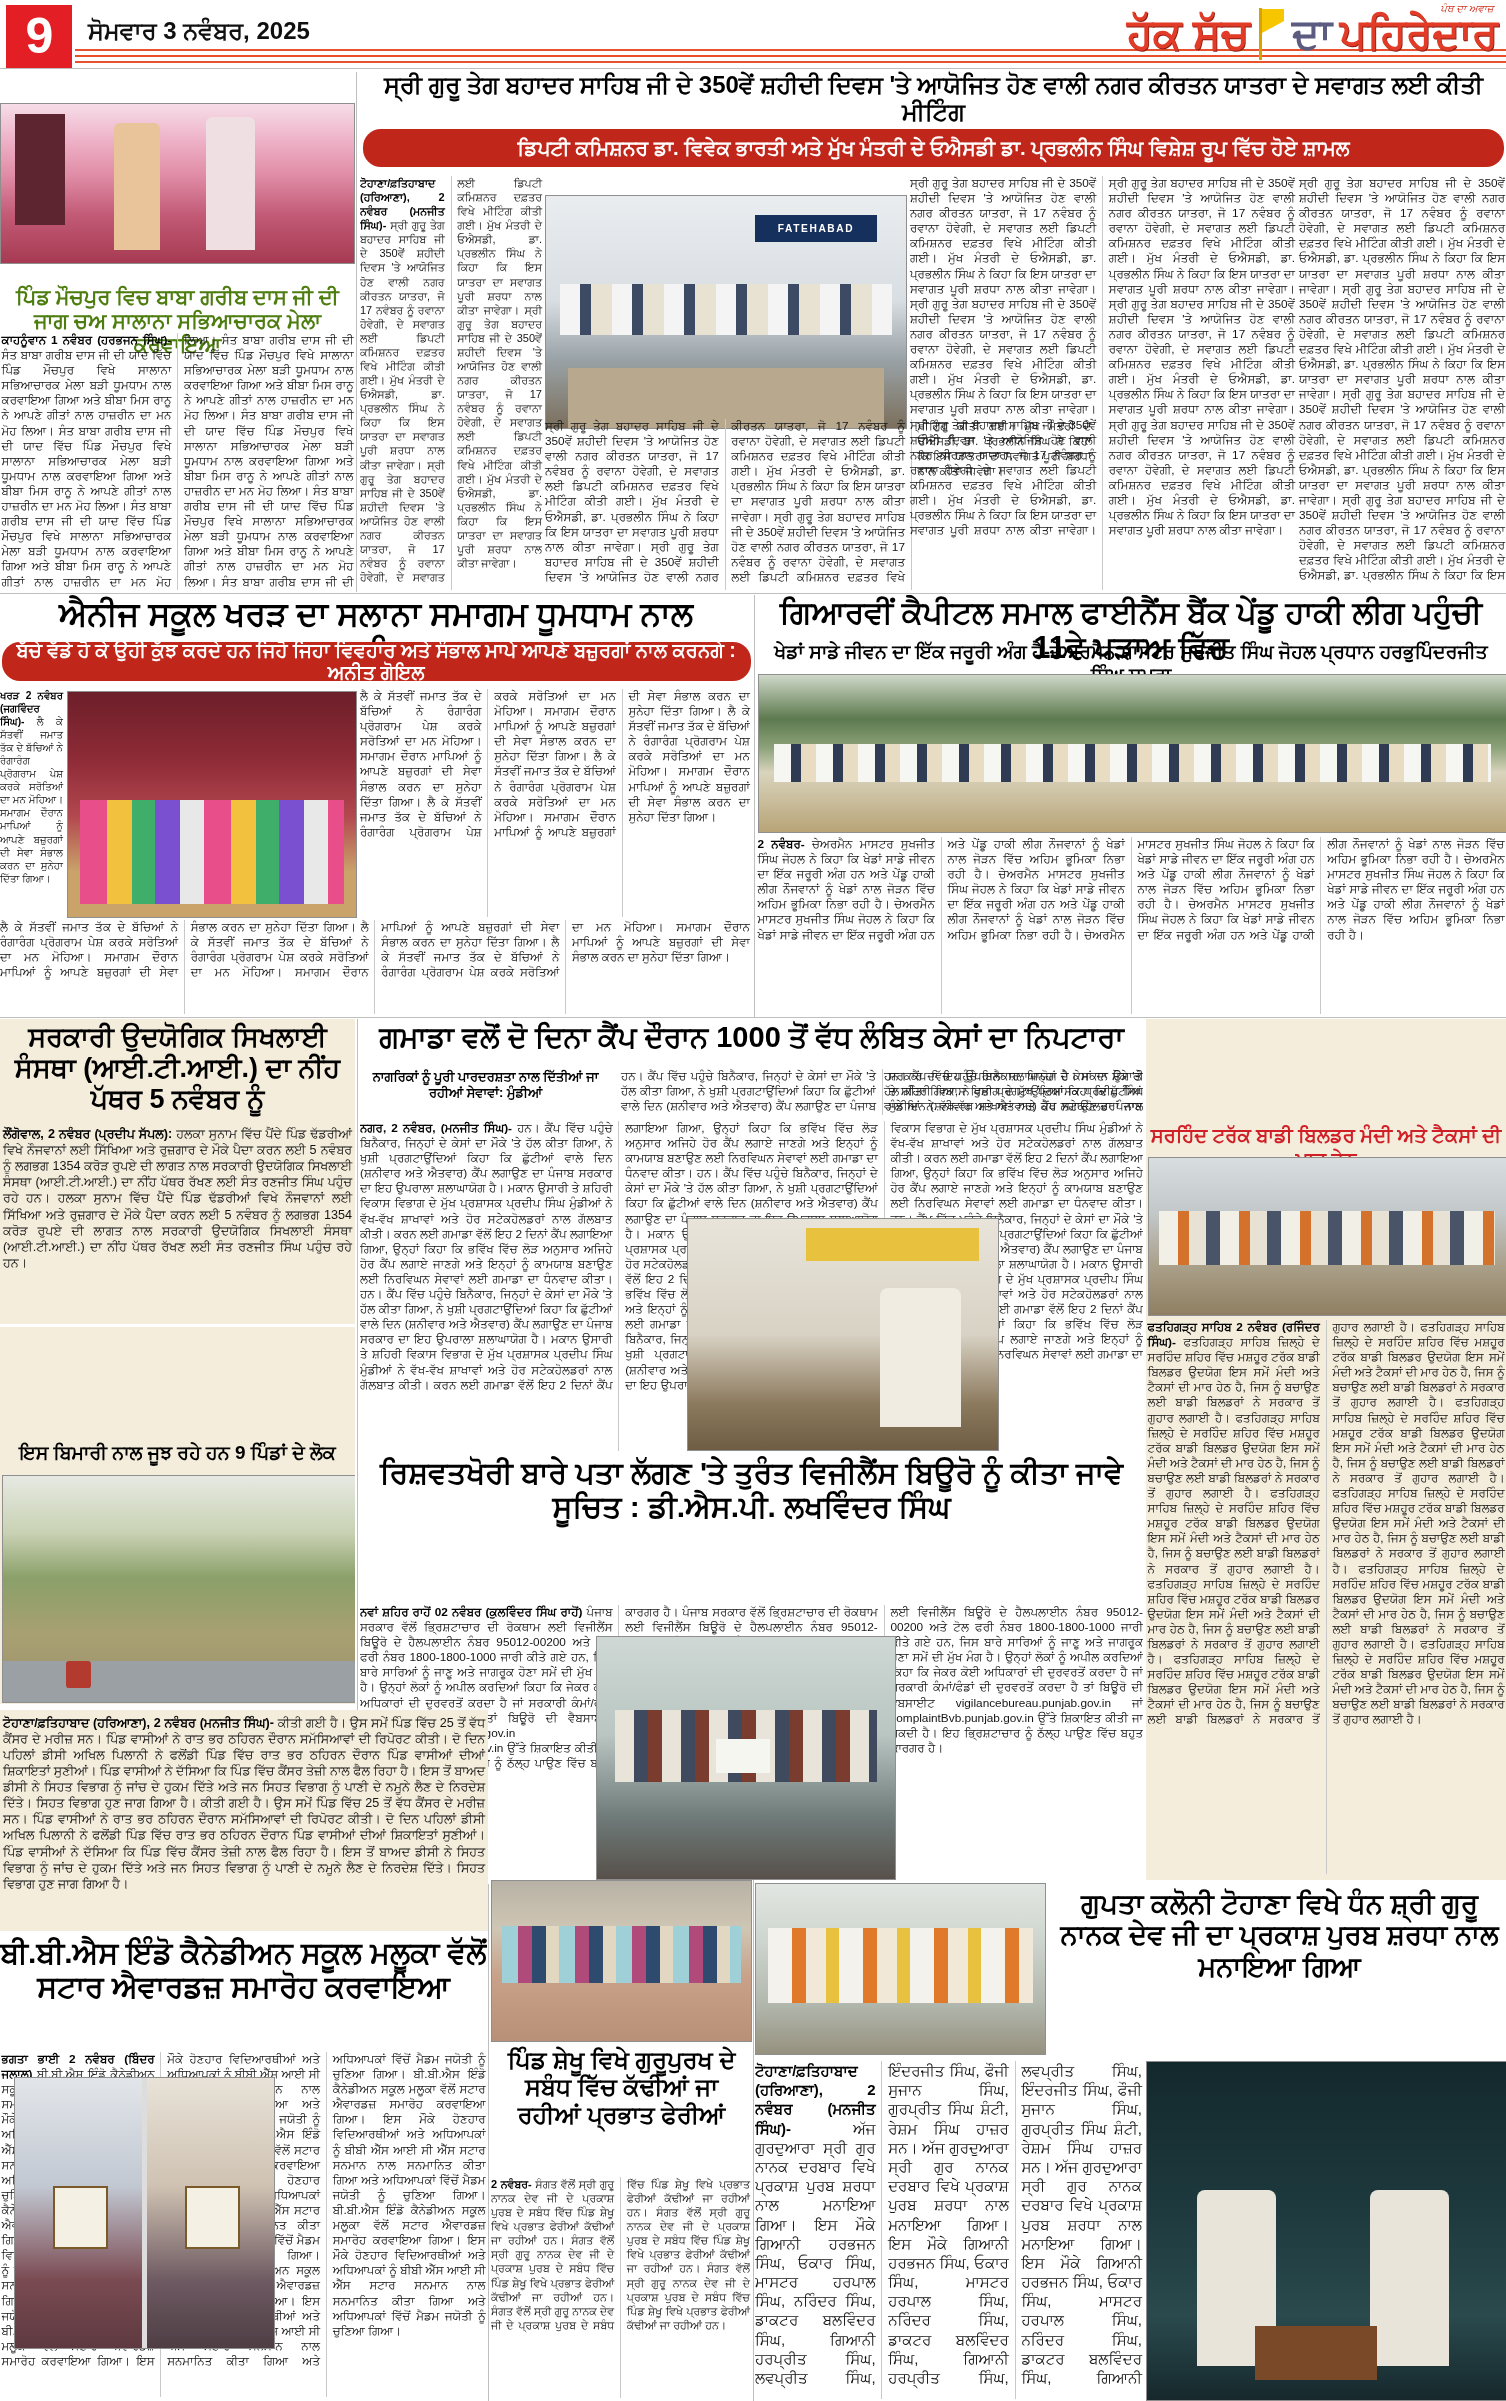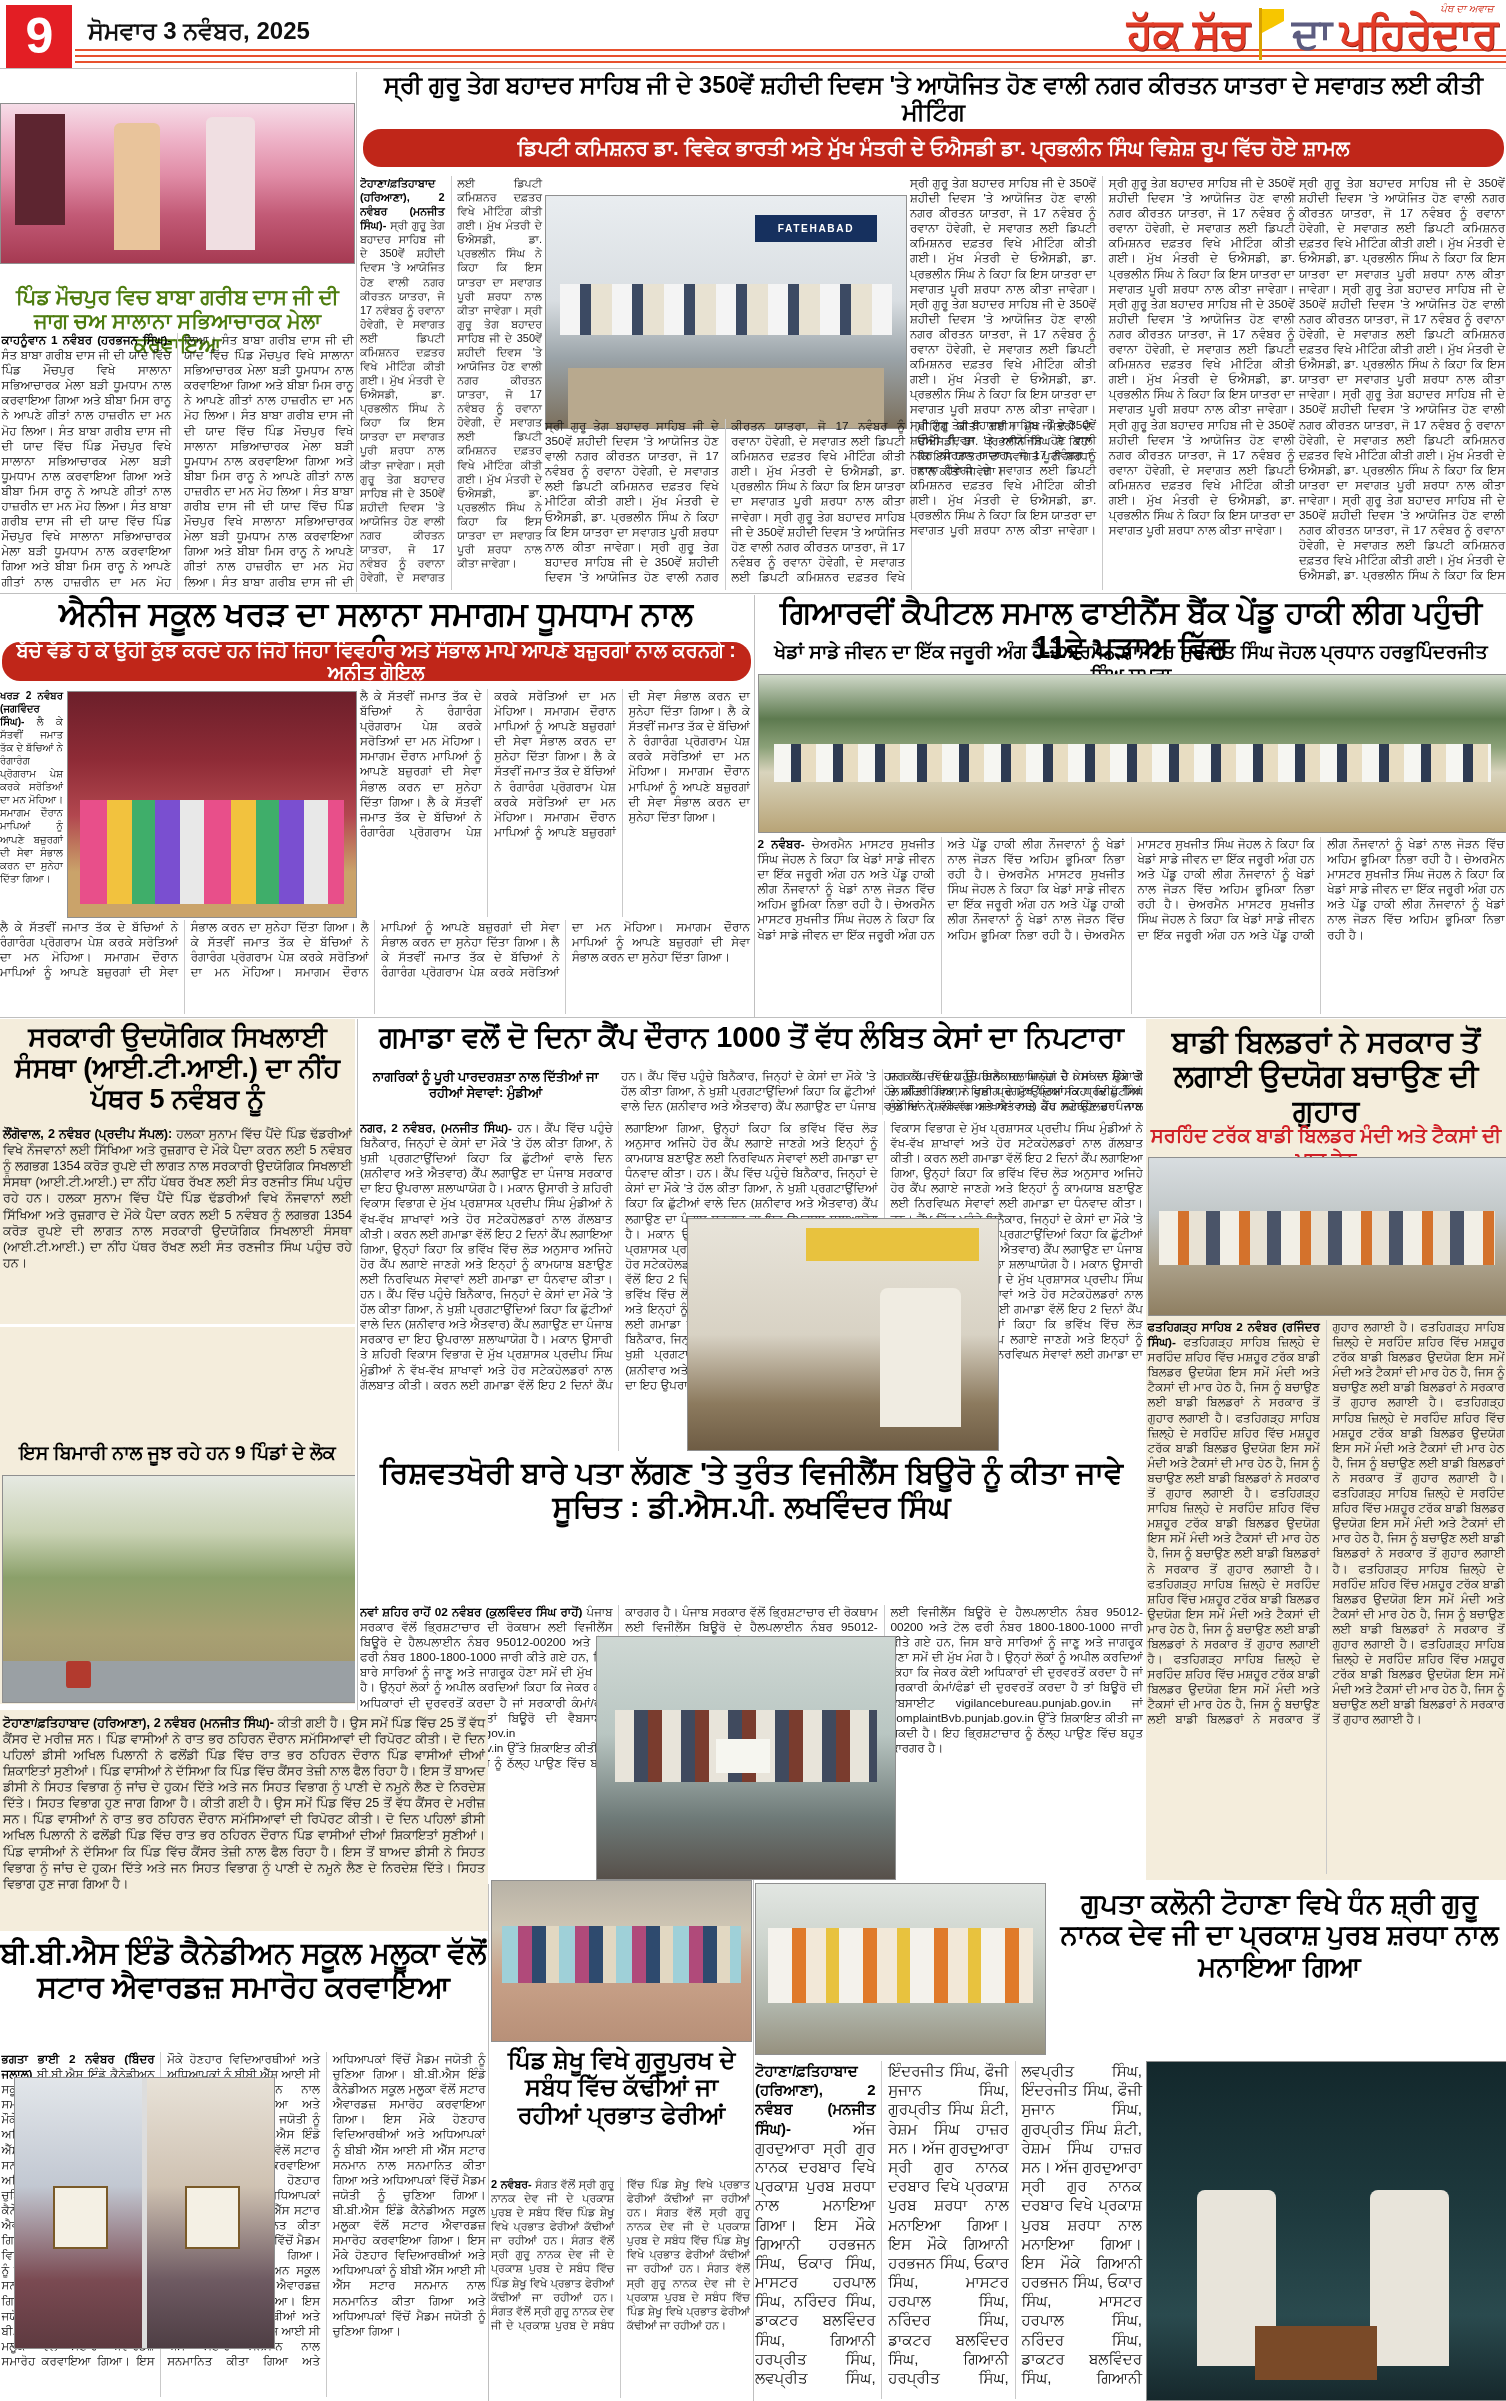--- a/index.html
+++ b/index.html
@@ -189,21 +189,20 @@
     <b>ਨਗਰ, 2 ਨਵੰਬਰ, (ਮਨਜੀਤ ਸਿੰਘ)-</b>
     <span> ਹਨ। ਕੈਂਪ ਵਿੱਚ ਪਹੁੰਚੇ ਬਿਨੈਕਾਰ, ਜਿਨ੍ਹਾਂ ਦੇ ਕੇਸਾਂ ਦਾ ਮੌਕੇ 'ਤੇ ਹੱਲ ਕੀਤਾ ਗਿਆ, ਨੇ ਖੁਸ਼ੀ ਪ੍ਰਗਟਾਉਂਦਿਆਂ ਕਿਹਾ ਕਿ ਛੁੱਟੀਆਂ ਵਾਲੇ ਦਿਨ (ਸ਼ਨੀਵਾਰ ਅਤੇ ਐਤਵਾਰ) ਕੈਂਪ ਲਗਾਉਣ ਦਾ ਪੰਜਾਬ ਸਰਕਾਰ ਦਾ ਇਹ ਉਪਰਾਲਾ ਸ਼ਲਾਘਾਯੋਗ ਹੈ। ਮਕਾਨ ਉਸਾਰੀ ਤੇ ਸ਼ਹਿਰੀ ਵਿਕਾਸ ਵਿਭਾਗ ਦੇ ਮੁੱਖ ਪ੍ਰਸ਼ਾਸਕ ਪ੍ਰਦੀਪ ਸਿੰਘ ਮੁੰਡੀਆਂ ਨੇ ਵੱਖ-ਵੱਖ ਸ਼ਾਖਾਵਾਂ ਅਤੇ ਹੋਰ ਸਟੇਕਹੋਲਡਰਾਂ ਨਾਲ ਗੱਲਬਾਤ ਕੀਤੀ। ਕਰਨ ਲਈ ਗਮਾਡਾ ਵੱਲੋਂ ਇਹ 2 ਦਿਨਾਂ ਕੈਂਪ ਲਗਾਇਆ ਗਿਆ, ਉਨ੍ਹਾਂ ਕਿਹਾ ਕਿ ਭਵਿੱਖ ਵਿੱਚ ਲੋੜ ਅਨੁਸਾਰ ਅਜਿਹੇ ਹੋਰ ਕੈਂਪ ਲਗਾਏ ਜਾਣਗੇ ਅਤੇ ਇਨ੍ਹਾਂ ਨੂੰ ਕਾਮਯਾਬ ਬਣਾਉਣ ਲਈ ਨਿਰਵਿਘਨ ਸੇਵਾਵਾਂ ਲਈ ਗਮਾਡਾ ਦਾ ਧੰਨਵਾਦ ਕੀਤਾ। ਹਨ। ਕੈਂਪ ਵਿੱਚ ਪਹੁੰਚੇ ਬਿਨੈਕਾਰ, ਜਿਨ੍ਹਾਂ ਦੇ ਕੇਸਾਂ ਦਾ ਮੌਕੇ 'ਤੇ ਹੱਲ ਕੀਤਾ ਗਿਆ, ਨੇ ਖੁਸ਼ੀ ਪ੍ਰਗਟਾਉਂਦਿਆਂ ਕਿਹਾ ਕਿ ਛੁੱਟੀਆਂ ਵਾਲੇ ਦਿਨ (ਸ਼ਨੀਵਾਰ ਅਤੇ ਐਤਵਾਰ) ਕੈਂਪ ਲਗਾਉਣ ਦਾ ਪੰਜਾਬ ਸਰਕਾਰ ਦਾ ਇਹ ਉਪਰਾਲਾ ਸ਼ਲਾਘਾਯੋਗ ਹੈ। ਮਕਾਨ ਉਸਾਰੀ ਤੇ ਸ਼ਹਿਰੀ ਵਿਕਾਸ ਵਿਭਾਗ ਦੇ ਮੁੱਖ ਪ੍ਰਸ਼ਾਸਕ ਪ੍ਰਦੀਪ ਸਿੰਘ ਮੁੰਡੀਆਂ ਨੇ ਵੱਖ-ਵੱਖ ਸ਼ਾਖਾਵਾਂ ਅਤੇ ਹੋਰ ਸਟੇਕਹੋਲਡਰਾਂ ਨਾਲ ਗੱਲਬਾਤ ਕੀਤੀ। ਕਰਨ ਲਈ ਗਮਾਡਾ ਵੱਲੋਂ ਇਹ 2 ਦਿਨਾਂ ਕੈਂਪ ਲਗਾਇਆ ਗਿਆ, ਉਨ੍ਹਾਂ ਕਿਹਾ ਕਿ ਭਵਿੱਖ ਵਿੱਚ ਲੋੜ ਅਨੁਸਾਰ ਅਜਿਹੇ ਹੋਰ ਕੈਂਪ ਲਗਾਏ ਜਾਣਗੇ ਅਤੇ ਇਨ੍ਹਾਂ ਨੂੰ ਕਾਮਯਾਬ ਬਣਾਉਣ ਲਈ ਨਿਰਵਿਘਨ ਸੇਵਾਵਾਂ ਲਈ ਗਮਾਡਾ ਦਾ ਧੰਨਵਾਦ ਕੀਤਾ। ਹਨ। ਕੈਂਪ ਵਿੱਚ ਪਹੁੰਚੇ ਬਿਨੈਕਾਰ, ਜਿਨ੍ਹਾਂ ਦੇ ਕੇਸਾਂ ਦਾ ਮੌਕੇ 'ਤੇ ਹੱਲ ਕੀਤਾ ਗਿਆ, ਨੇ ਖੁਸ਼ੀ ਪ੍ਰਗਟਾਉਂਦਿਆਂ ਕਿਹਾ ਕਿ ਛੁੱਟੀਆਂ ਵਾਲੇ ਦਿਨ (ਸ਼ਨੀਵਾਰ ਅਤੇ ਐਤਵਾਰ) ਕੈਂਪ ਲਗਾਉਣ ਦਾ ਪੰਜਾਬ ਸਰਕਾਰ ਦਾ ਇਹ ਉਪਰਾਲਾ ਸ਼ਲਾਘਾਯੋਗ ਹੈ। ਮਕਾਨ ਉਸਾਰੀ ਤੇ ਸ਼ਹਿਰੀ ਵਿਕਾਸ ਵਿਭਾਗ ਦੇ ਮੁੱਖ ਪ੍ਰਸ਼ਾਸਕ ਪ੍ਰਦੀਪ ਸਿੰਘ ਮੁੰਡੀਆਂ ਨੇ ਵੱਖ-ਵੱਖ ਸ਼ਾਖਾਵਾਂ ਅਤੇ ਹੋਰ ਸਟੇਕਹੋਲਡਰਾਂ ਨਾਲ ਗੱਲਬਾਤ ਕੀਤੀ। ਕਰਨ ਲਈ ਗਮਾਡਾ ਵੱਲੋਂ ਇਹ 2 ਦਿਨਾਂ ਕੈਂਪ ਲਗਾਇਆ ਗਿਆ, ਉਨ੍ਹਾਂ ਕਿਹਾ ਕਿ ਭਵਿੱਖ ਵਿੱਚ ਲੋੜ ਅਨੁਸਾਰ ਅਜਿਹੇ ਹੋਰ ਕੈਂਪ ਲਗਾਏ ਜਾਣਗੇ ਅਤੇ ਇਨ੍ਹਾਂ ਨੂੰ ਕਾਮਯਾਬ ਬਣਾਉਣ ਲਈ ਨਿਰਵਿਘਨ ਸੇਵਾਵਾਂ ਲਈ ਗਮਾਡਾ ਦਾ ਧੰਨਵਾਦ ਕੀਤਾ। ਹਨ। ਕੈਂਪ ਵਿੱਚ ਪਹੁੰਚੇ ਬਿਨੈਕਾਰ, ਜਿਨ੍ਹਾਂ ਦੇ ਕੇਸਾਂ ਦਾ ਮੌਕੇ 'ਤੇ ਹੱਲ ਕੀਤਾ ਗਿਆ, ਨੇ ਖੁਸ਼ੀ ਪ੍ਰਗਟਾਉਂਦਿਆਂ ਕਿਹਾ ਕਿ ਛੁੱਟੀਆਂ ਵਾਲੇ ਦਿਨ (ਸ਼ਨੀਵਾਰ ਅਤੇ ਐਤਵਾਰ) ਕੈਂਪ ਲਗਾਉਣ ਦਾ ਪੰਜਾਬ ਸਰਕਾਰ ਦਾ ਇਹ ਉਪਰਾਲਾ ਸ਼ਲਾਘਾਯੋਗ ਹੈ। ਮਕਾਨ ਉਸਾਰੀ ਤੇ ਸ਼ਹਿਰੀ ਵਿਕਾਸ ਵਿਭਾਗ ਦੇ ਮੁੱਖ ਪ੍ਰਸ਼ਾਸਕ ਪ੍ਰਦੀਪ ਸਿੰਘ ਮੁੰਡੀਆਂ ਨੇ ਵੱਖ-ਵੱਖ ਸ਼ਾਖਾਵਾਂ ਅਤੇ ਹੋਰ ਸਟੇਕਹੋਲਡਰਾਂ ਨਾਲ ਗੱਲਬਾਤ ਕੀਤੀ। ਕਰਨ ਲਈ ਗਮਾਡਾ ਵੱਲੋਂ ਇਹ 2 ਦਿਨਾਂ ਕੈਂਪ ਲਗਾਇਆ ਗਿਆ, ਉਨ੍ਹਾਂ ਕਿਹਾ ਕਿ ਭਵਿੱਖ ਵਿੱਚ ਲੋੜ ਅਨੁਸਾਰ ਅਜਿਹੇ ਹੋਰ ਕੈਂਪ ਲਗਾਏ ਜਾਣਗੇ ਅਤੇ ਇਨ੍ਹਾਂ ਨੂੰ ਕਾਮਯਾਬ ਬਣਾਉਣ ਲਈ ਨਿਰਵਿਘਨ ਸੇਵਾਵਾਂ ਲਈ ਗਮਾਡਾ ਦਾ ਧੰਨਵਾਦ ਕੀਤਾ। ਹਨ। ਕੈਂਪ ਵਿੱਚ ਪਹੁੰਚੇ ਬਿਨੈਕਾਰ, ਜਿਨ੍ਹਾਂ ਦੇ ਕੇਸਾਂ ਦਾ ਮੌਕੇ 'ਤੇ ਹੱਲ ਕੀਤਾ ਗਿਆ, ਨੇ ਖੁਸ਼ੀ ਪ੍ਰਗਟਾਉਂਦਿਆਂ ਕਿਹਾ ਕਿ ਛੁੱਟੀਆਂ ਵਾਲੇ ਦਿਨ (ਸ਼ਨੀਵਾਰ ਅਤੇ ਐਤਵਾਰ) ਕੈਂਪ ਲਗਾਉਣ ਦਾ ਪੰਜਾਬ ਸਰਕਾਰ ਦਾ ਇਹ ਉਪਰਾਲਾ ਸ਼ਲਾਘਾਯੋਗ ਹੈ। ਮਕਾਨ ਉਸਾਰੀ ਤੇ ਸ਼ਹਿਰੀ ਵਿਕਾਸ ਵਿਭਾਗ ਦੇ ਮੁੱਖ ਪ੍ਰਸ਼ਾਸਕ ਪ੍ਰਦੀਪ ਸਿੰਘ ਮੁੰਡੀਆਂ ਨੇ ਵੱਖ-ਵੱਖ ਸ਼ਾਖਾਵਾਂ ਅਤੇ ਹੋਰ ਸਟੇਕਹੋਲਡਰਾਂ ਨਾਲ ਗੱਲਬਾਤ ਕੀਤੀ। ਕਰਨ ਲਈ ਗਮਾਡਾ ਵੱਲੋਂ ਇਹ 2 ਦਿਨਾਂ ਕੈਂਪ ਲਗਾਇਆ ਗਿਆ, ਉਨ੍ਹਾਂ ਕਿਹਾ ਕਿ ਭਵਿੱਖ ਵਿੱਚ ਲੋੜ ਅਨੁਸਾਰ ਅਜਿਹੇ ਹੋਰ ਕੈਂਪ ਲਗਾਏ ਜਾਣਗੇ ਅਤੇ ਇਨ੍ਹਾਂ ਨੂੰ ਕਾਮਯਾਬ ਬਣਾਉਣ ਲਈ ਨਿਰਵਿਘਨ ਸੇਵਾਵਾਂ ਲਈ ਗਮਾਡਾ ਦਾ ਧੰਨਵਾਦ ਕੀਤਾ।</span>
   </div>
   <div class="ph ph-f" style="left:327px;top:199px;width:310px;height:231px;">
     <div class="sign" style="left:38%;top:4%;width:56%;height:14%;background:#e8c23e;color:#4a2a00;font-size:7px;letter-spacing:0;"></div>
     <div class="man"></div>
   </div>
 </div>
 
 <div class="art cream" style="left:1146px;top:1019px;width:360px;height:861px;">
-  <div class="hl" style="position:absolute;left:0;top:6.3px;width:360px;font-size:30px;">ਬਾਡੀ ਬਿਲਡਰਾਂ ਨੇ ਸਰਕਾਰ ਤੋਂ ਲਗਾਈ ਉਦਯੋਗ ਬਚਾਉਣ ਦੀ ਗੁਹਾਰ</div>
   <div class="deck redtext" style="position:absolute;left:0;top:105px;width:360px;font-size:19.6px;">ਸਰਹਿੰਦ ਟਰੱਕ ਬਾਡੀ ਬਿਲਡਰ ਮੰਦੀ ਅਤੇ ਟੈਕਸਾਂ ਦੀ ਮਾਰ ਹੇਠ</div>
   <div class="ph ph-g" style="left:1.6px;top:138px;width:357px;height:157px;">
     <div class="row"></div>
   </div>
   <div class="bt c2" style="position:absolute;left:1.6px;top:301px;width:357px;height:554px;">
     <b>ਫਤਹਿਗੜ੍ਹ ਸਾਹਿਬ 2 ਨਵੰਬਰ (ਰਜਿੰਦਰ ਸਿੰਘ)-</b>
     <span> ਫਤਹਿਗੜ੍ਹ ਸਾਹਿਬ ਜ਼ਿਲ੍ਹੇ ਦੇ ਸਰਹਿੰਦ ਸ਼ਹਿਰ ਵਿੱਚ ਮਸ਼ਹੂਰ ਟਰੱਕ ਬਾਡੀ ਬਿਲਡਰ ਉਦਯੋਗ ਇਸ ਸਮੇਂ ਮੰਦੀ ਅਤੇ ਟੈਕਸਾਂ ਦੀ ਮਾਰ ਹੇਠ ਹੈ, ਜਿਸ ਨੂੰ ਬਚਾਉਣ ਲਈ ਬਾਡੀ ਬਿਲਡਰਾਂ ਨੇ ਸਰਕਾਰ ਤੋਂ ਗੁਹਾਰ ਲਗਾਈ ਹੈ। ਫਤਹਿਗੜ੍ਹ ਸਾਹਿਬ ਜ਼ਿਲ੍ਹੇ ਦੇ ਸਰਹਿੰਦ ਸ਼ਹਿਰ ਵਿੱਚ ਮਸ਼ਹੂਰ ਟਰੱਕ ਬਾਡੀ ਬਿਲਡਰ ਉਦਯੋਗ ਇਸ ਸਮੇਂ ਮੰਦੀ ਅਤੇ ਟੈਕਸਾਂ ਦੀ ਮਾਰ ਹੇਠ ਹੈ, ਜਿਸ ਨੂੰ ਬਚਾਉਣ ਲਈ ਬਾਡੀ ਬਿਲਡਰਾਂ ਨੇ ਸਰਕਾਰ ਤੋਂ ਗੁਹਾਰ ਲਗਾਈ ਹੈ। ਫਤਹਿਗੜ੍ਹ ਸਾਹਿਬ ਜ਼ਿਲ੍ਹੇ ਦੇ ਸਰਹਿੰਦ ਸ਼ਹਿਰ ਵਿੱਚ ਮਸ਼ਹੂਰ ਟਰੱਕ ਬਾਡੀ ਬਿਲਡਰ ਉਦਯੋਗ ਇਸ ਸਮੇਂ ਮੰਦੀ ਅਤੇ ਟੈਕਸਾਂ ਦੀ ਮਾਰ ਹੇਠ ਹੈ, ਜਿਸ ਨੂੰ ਬਚਾਉਣ ਲਈ ਬਾਡੀ ਬਿਲਡਰਾਂ ਨੇ ਸਰਕਾਰ ਤੋਂ ਗੁਹਾਰ ਲਗਾਈ ਹੈ। ਫਤਹਿਗੜ੍ਹ ਸਾਹਿਬ ਜ਼ਿਲ੍ਹੇ ਦੇ ਸਰਹਿੰਦ ਸ਼ਹਿਰ ਵਿੱਚ ਮਸ਼ਹੂਰ ਟਰੱਕ ਬਾਡੀ ਬਿਲਡਰ ਉਦਯੋਗ ਇਸ ਸਮੇਂ ਮੰਦੀ ਅਤੇ ਟੈਕਸਾਂ ਦੀ ਮਾਰ ਹੇਠ ਹੈ, ਜਿਸ ਨੂੰ ਬਚਾਉਣ ਲਈ ਬਾਡੀ ਬਿਲਡਰਾਂ ਨੇ ਸਰਕਾਰ ਤੋਂ ਗੁਹਾਰ ਲਗਾਈ ਹੈ। ਫਤਹਿਗੜ੍ਹ ਸਾਹਿਬ ਜ਼ਿਲ੍ਹੇ ਦੇ ਸਰਹਿੰਦ ਸ਼ਹਿਰ ਵਿੱਚ ਮਸ਼ਹੂਰ ਟਰੱਕ ਬਾਡੀ ਬਿਲਡਰ ਉਦਯੋਗ ਇਸ ਸਮੇਂ ਮੰਦੀ ਅਤੇ ਟੈਕਸਾਂ ਦੀ ਮਾਰ ਹੇਠ ਹੈ, ਜਿਸ ਨੂੰ ਬਚਾਉਣ ਲਈ ਬਾਡੀ ਬਿਲਡਰਾਂ ਨੇ ਸਰਕਾਰ ਤੋਂ ਗੁਹਾਰ ਲਗਾਈ ਹੈ। ਫਤਹਿਗੜ੍ਹ ਸਾਹਿਬ ਜ਼ਿਲ੍ਹੇ ਦੇ ਸਰਹਿੰਦ ਸ਼ਹਿਰ ਵਿੱਚ ਮਸ਼ਹੂਰ ਟਰੱਕ ਬਾਡੀ ਬਿਲਡਰ ਉਦਯੋਗ ਇਸ ਸਮੇਂ ਮੰਦੀ ਅਤੇ ਟੈਕਸਾਂ ਦੀ ਮਾਰ ਹੇਠ ਹੈ, ਜਿਸ ਨੂੰ ਬਚਾਉਣ ਲਈ ਬਾਡੀ ਬਿਲਡਰਾਂ ਨੇ ਸਰਕਾਰ ਤੋਂ ਗੁਹਾਰ ਲਗਾਈ ਹੈ। ਫਤਹਿਗੜ੍ਹ ਸਾਹਿਬ ਜ਼ਿਲ੍ਹੇ ਦੇ ਸਰਹਿੰਦ ਸ਼ਹਿਰ ਵਿੱਚ ਮਸ਼ਹੂਰ ਟਰੱਕ ਬਾਡੀ ਬਿਲਡਰ ਉਦਯੋਗ ਇਸ ਸਮੇਂ ਮੰਦੀ ਅਤੇ ਟੈਕਸਾਂ ਦੀ ਮਾਰ ਹੇਠ ਹੈ, ਜਿਸ ਨੂੰ ਬਚਾਉਣ ਲਈ ਬਾਡੀ ਬਿਲਡਰਾਂ ਨੇ ਸਰਕਾਰ ਤੋਂ ਗੁਹਾਰ ਲਗਾਈ ਹੈ। ਫਤਹਿਗੜ੍ਹ ਸਾਹਿਬ ਜ਼ਿਲ੍ਹੇ ਦੇ ਸਰਹਿੰਦ ਸ਼ਹਿਰ ਵਿੱਚ ਮਸ਼ਹੂਰ ਟਰੱਕ ਬਾਡੀ ਬਿਲਡਰ ਉਦਯੋਗ ਇਸ ਸਮੇਂ ਮੰਦੀ ਅਤੇ ਟੈਕਸਾਂ ਦੀ ਮਾਰ ਹੇਠ ਹੈ, ਜਿਸ ਨੂੰ ਬਚਾਉਣ ਲਈ ਬਾਡੀ ਬਿਲਡਰਾਂ ਨੇ ਸਰਕਾਰ ਤੋਂ ਗੁਹਾਰ ਲਗਾਈ ਹੈ। ਫਤਹਿਗੜ੍ਹ ਸਾਹਿਬ ਜ਼ਿਲ੍ਹੇ ਦੇ ਸਰਹਿੰਦ ਸ਼ਹਿਰ ਵਿੱਚ ਮਸ਼ਹੂਰ ਟਰੱਕ ਬਾਡੀ ਬਿਲਡਰ ਉਦਯੋਗ ਇਸ ਸਮੇਂ ਮੰਦੀ ਅਤੇ ਟੈਕਸਾਂ ਦੀ ਮਾਰ ਹੇਠ ਹੈ, ਜਿਸ ਨੂੰ ਬਚਾਉਣ ਲਈ ਬਾਡੀ ਬਿਲਡਰਾਂ ਨੇ ਸਰਕਾਰ ਤੋਂ ਗੁਹਾਰ ਲਗਾਈ ਹੈ। ਫਤਹਿਗੜ੍ਹ ਸਾਹਿਬ ਜ਼ਿਲ੍ਹੇ ਦੇ ਸਰਹਿੰਦ ਸ਼ਹਿਰ ਵਿੱਚ ਮਸ਼ਹੂਰ ਟਰੱਕ ਬਾਡੀ ਬਿਲਡਰ ਉਦਯੋਗ ਇਸ ਸਮੇਂ ਮੰਦੀ ਅਤੇ ਟੈਕਸਾਂ ਦੀ ਮਾਰ ਹੇਠ ਹੈ, ਜਿਸ ਨੂੰ ਬਚਾਉਣ ਲਈ ਬਾਡੀ ਬਿਲਡਰਾਂ ਨੇ ਸਰਕਾਰ ਤੋਂ ਗੁਹਾਰ ਲਗਾਈ ਹੈ।</span>
   </div>
 </div>
 

